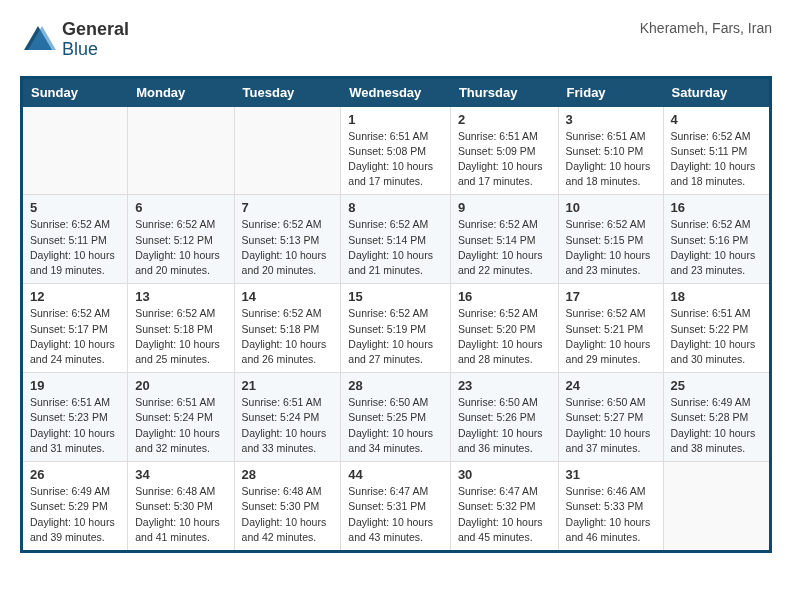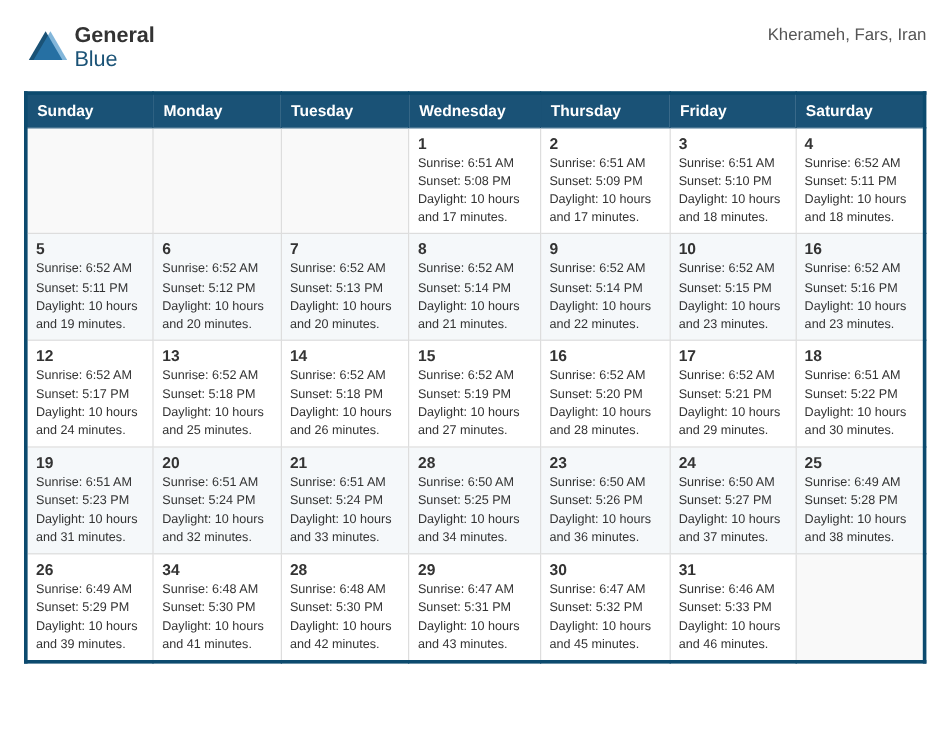--- a/index.html
+++ b/index.html
@@ -250,21 +250,21 @@
         </td>
         <td>
           <span class="day-number">34</span>
           <div class="day-info">Sunrise: 6:48 AM<br>Sunset: 5:30 PM<br>Daylight: 10 hours<br>and 41 minutes.</div>
         </td>
         <td>
           <span class="day-number">28</span>
           <div class="day-info">Sunrise: 6:48 AM<br>Sunset: 5:30 PM<br>Daylight: 10 hours<br>and 42 minutes.</div>
         </td>
         <td>
-          <span class="day-number">29</span>
+          <span class="day-number">44</span>
           <div class="day-info">Sunrise: 6:47 AM<br>Sunset: 5:31 PM<br>Daylight: 10 hours<br>and 43 minutes.</div>
         </td>
         <td>
           <span class="day-number">30</span>
           <div class="day-info">Sunrise: 6:47 AM<br>Sunset: 5:32 PM<br>Daylight: 10 hours<br>and 45 minutes.</div>
         </td>
         <td>
           <span class="day-number">31</span>
           <div class="day-info">Sunrise: 6:46 AM<br>Sunset: 5:33 PM<br>Daylight: 10 hours<br>and 46 minutes.</div>
         </td>

